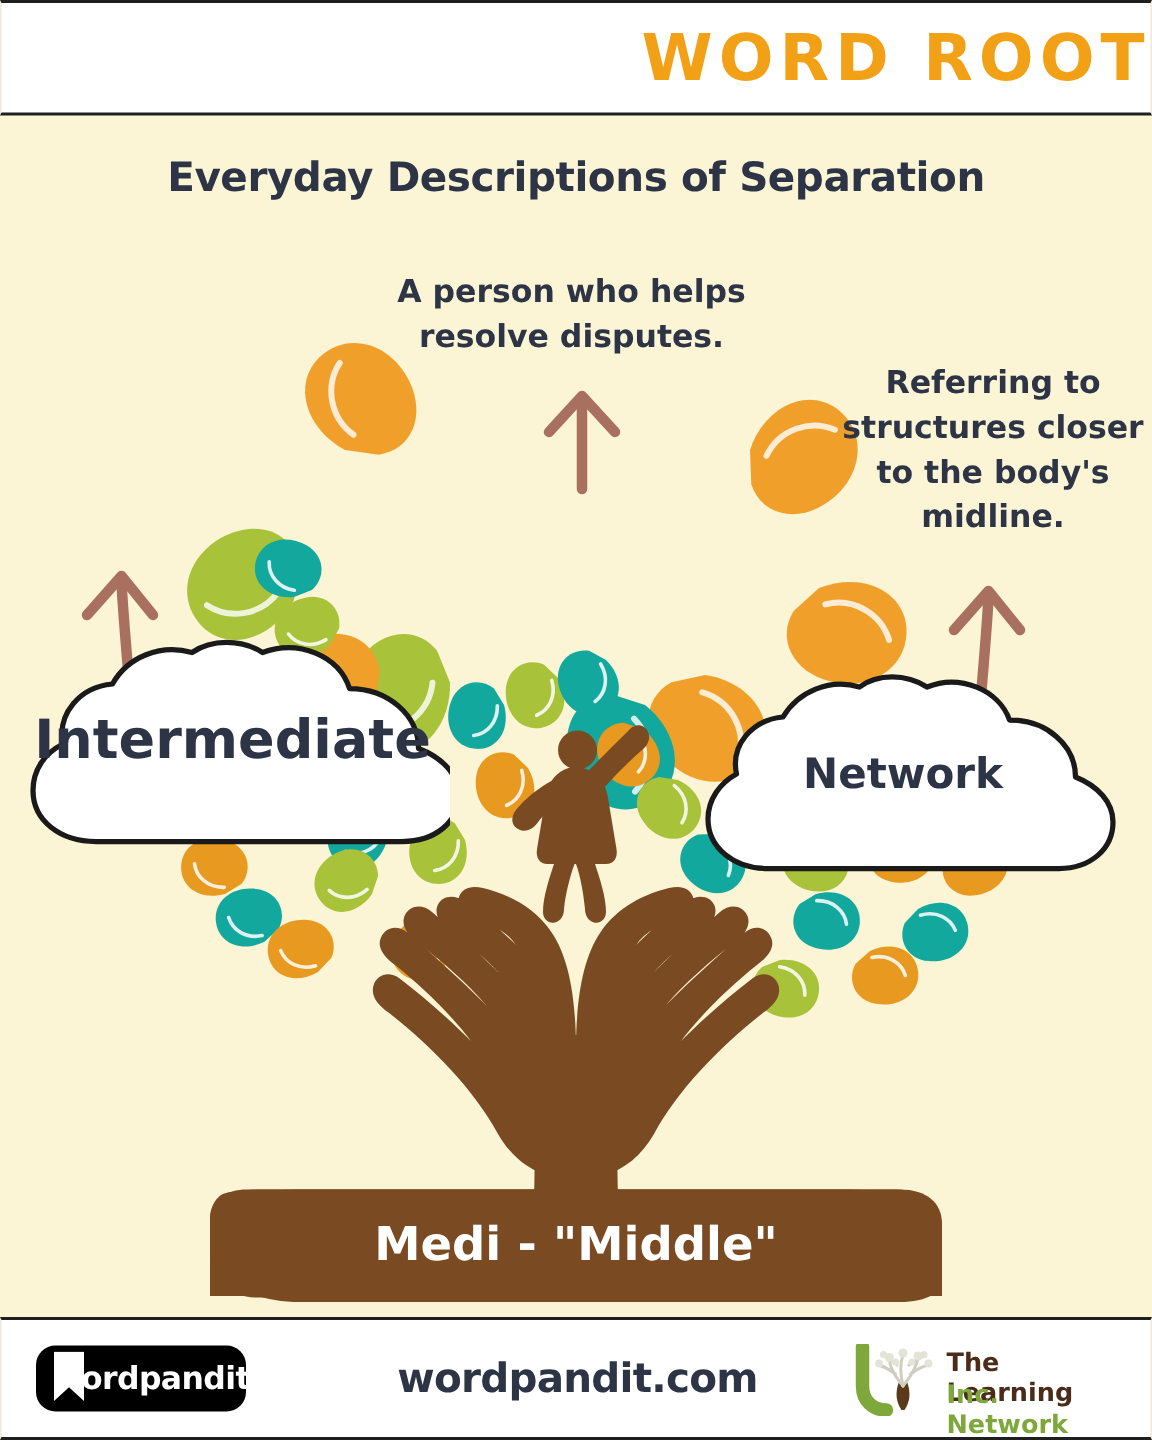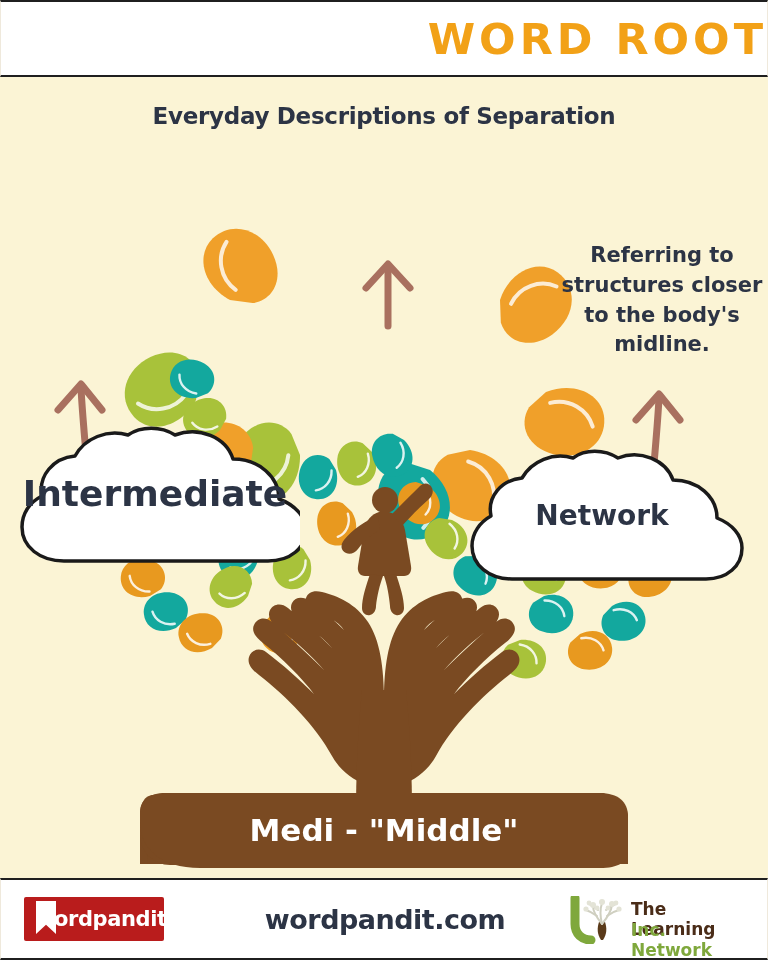--- a/index.html
+++ b/index.html
@@ -31,21 +31,21 @@
     font-size: 43px;
     font-weight: bold;
     letter-spacing: 4px;
     font-family: "DejaVu Sans", sans-serif;
   }
 
   .subtitle {
     position: absolute; left: 0; top: 103px; width: 768px;
     text-align: center;
     color: #2C3445;
-    font-size: 23px;
+    font-size: 27px;
     font-weight: bold;
     letter-spacing: -0.3px;
     font-family: "DejaVu Sans", sans-serif;
   }
 
   
   .desc {
     position: absolute;
     color: #2C3445;
     font-size: 21px;
@@ -98,22 +98,22 @@
     width: 768px; height: 82px;
     background: #ffffff;
     border-top: 2px solid #1f1f1f;
     border-bottom: 2px solid #1f1f1f;
     border-left: 1px solid #efe9dc;
     border-right: 1px solid #efe9dc;
   }
   .wp-logo {
     position: absolute; left: 23px; top: 17px;
     width: 140px; height: 44px;
-    background: #b91c1c;
-    border-radius: 2px;
+    background: #000000;
+    border-radius: 13px;
     overflow: hidden;
   }
   .wp-logo-text {
     position: absolute; left: 30px; top: 0;
     height: 44px; line-height: 44px;
     color: #ffffff;
     font-size: 21px; font-weight: bold;
     letter-spacing: -0.4px;
     font-family: "DejaVu Sans", sans-serif;
   }
@@ -324,20 +324,21 @@
   </div>
 
   <div class="root-label">Medi - "Middle"</div>
 
   <div class="header-bar">
     <div class="header-title">WORD ROOT</div>
   </div>
 
   <div class="subtitle">Everyday Descriptions of Separation</div>
 
+  <div class="desc desc-center">A person who helps resolve disputes.</div>
   <div class="desc desc-right">Referring to structures closer to the body's midline.</div>
 
   <div class="footer">
     <div class="wp-logo">
       <div class="wp-bookmark"></div>
       <div class="wp-logo-text">ordpandit</div>
     </div>
     <div class="footer-url">wordpandit.com</div>
     <div class="tln">
       <svg width="58" height="48" viewBox="0 0 58 48" xmlns="http://www.w3.org/2000/svg">

